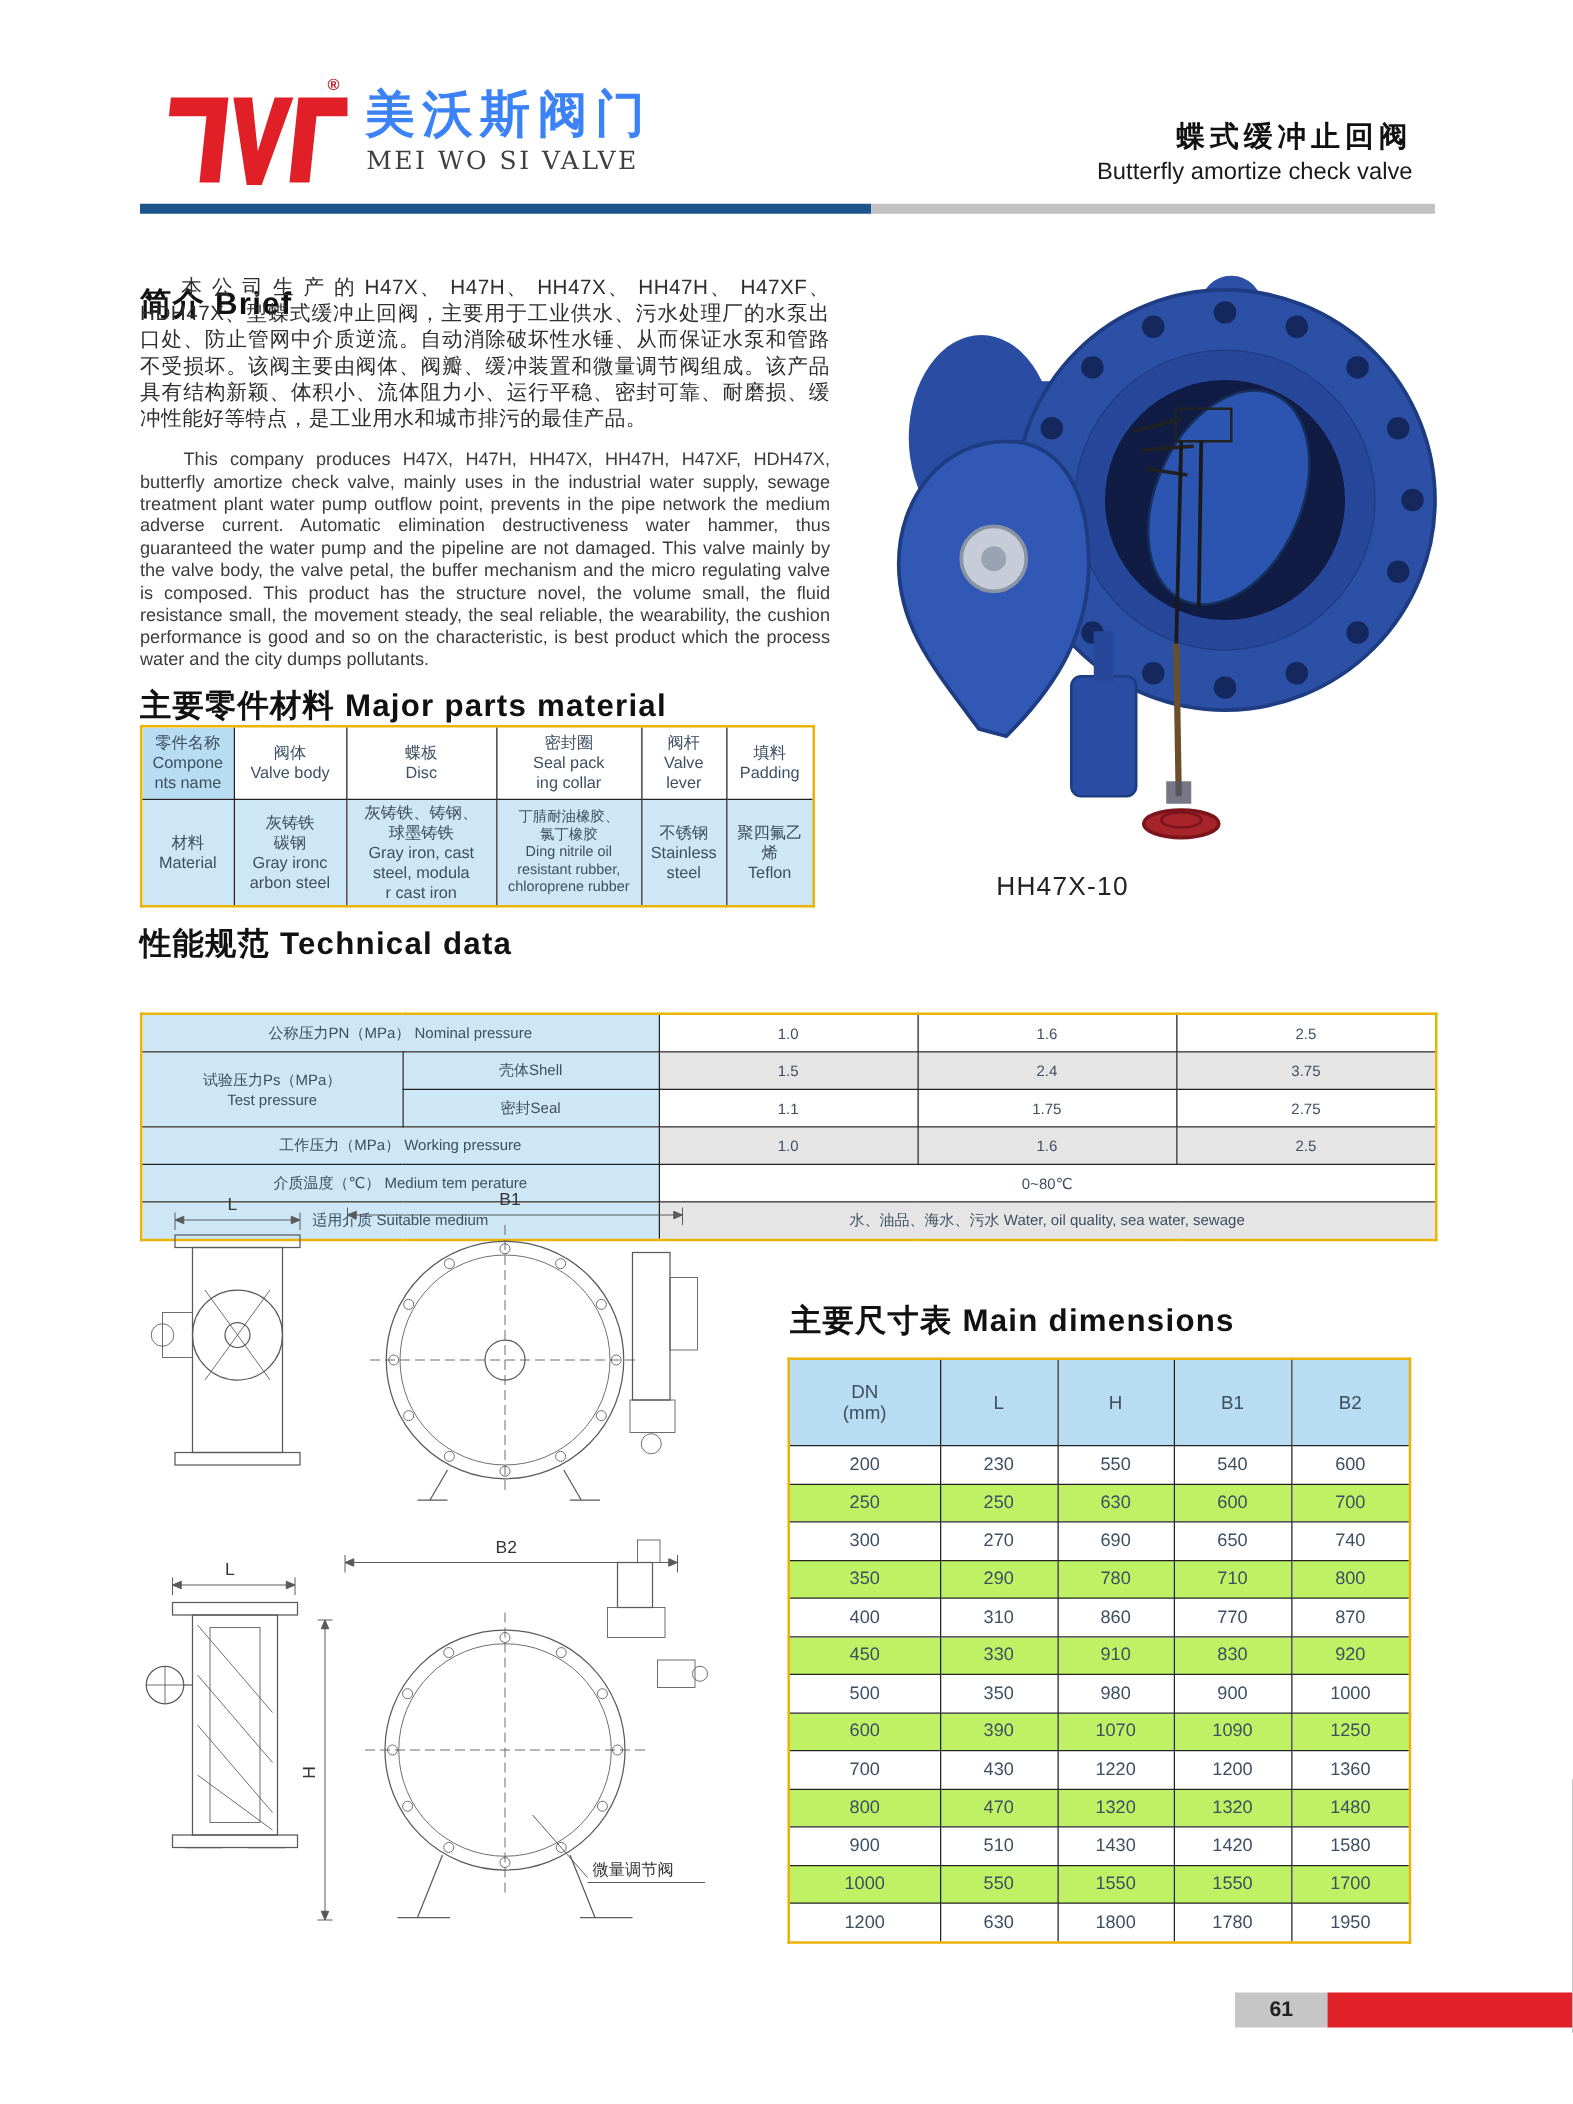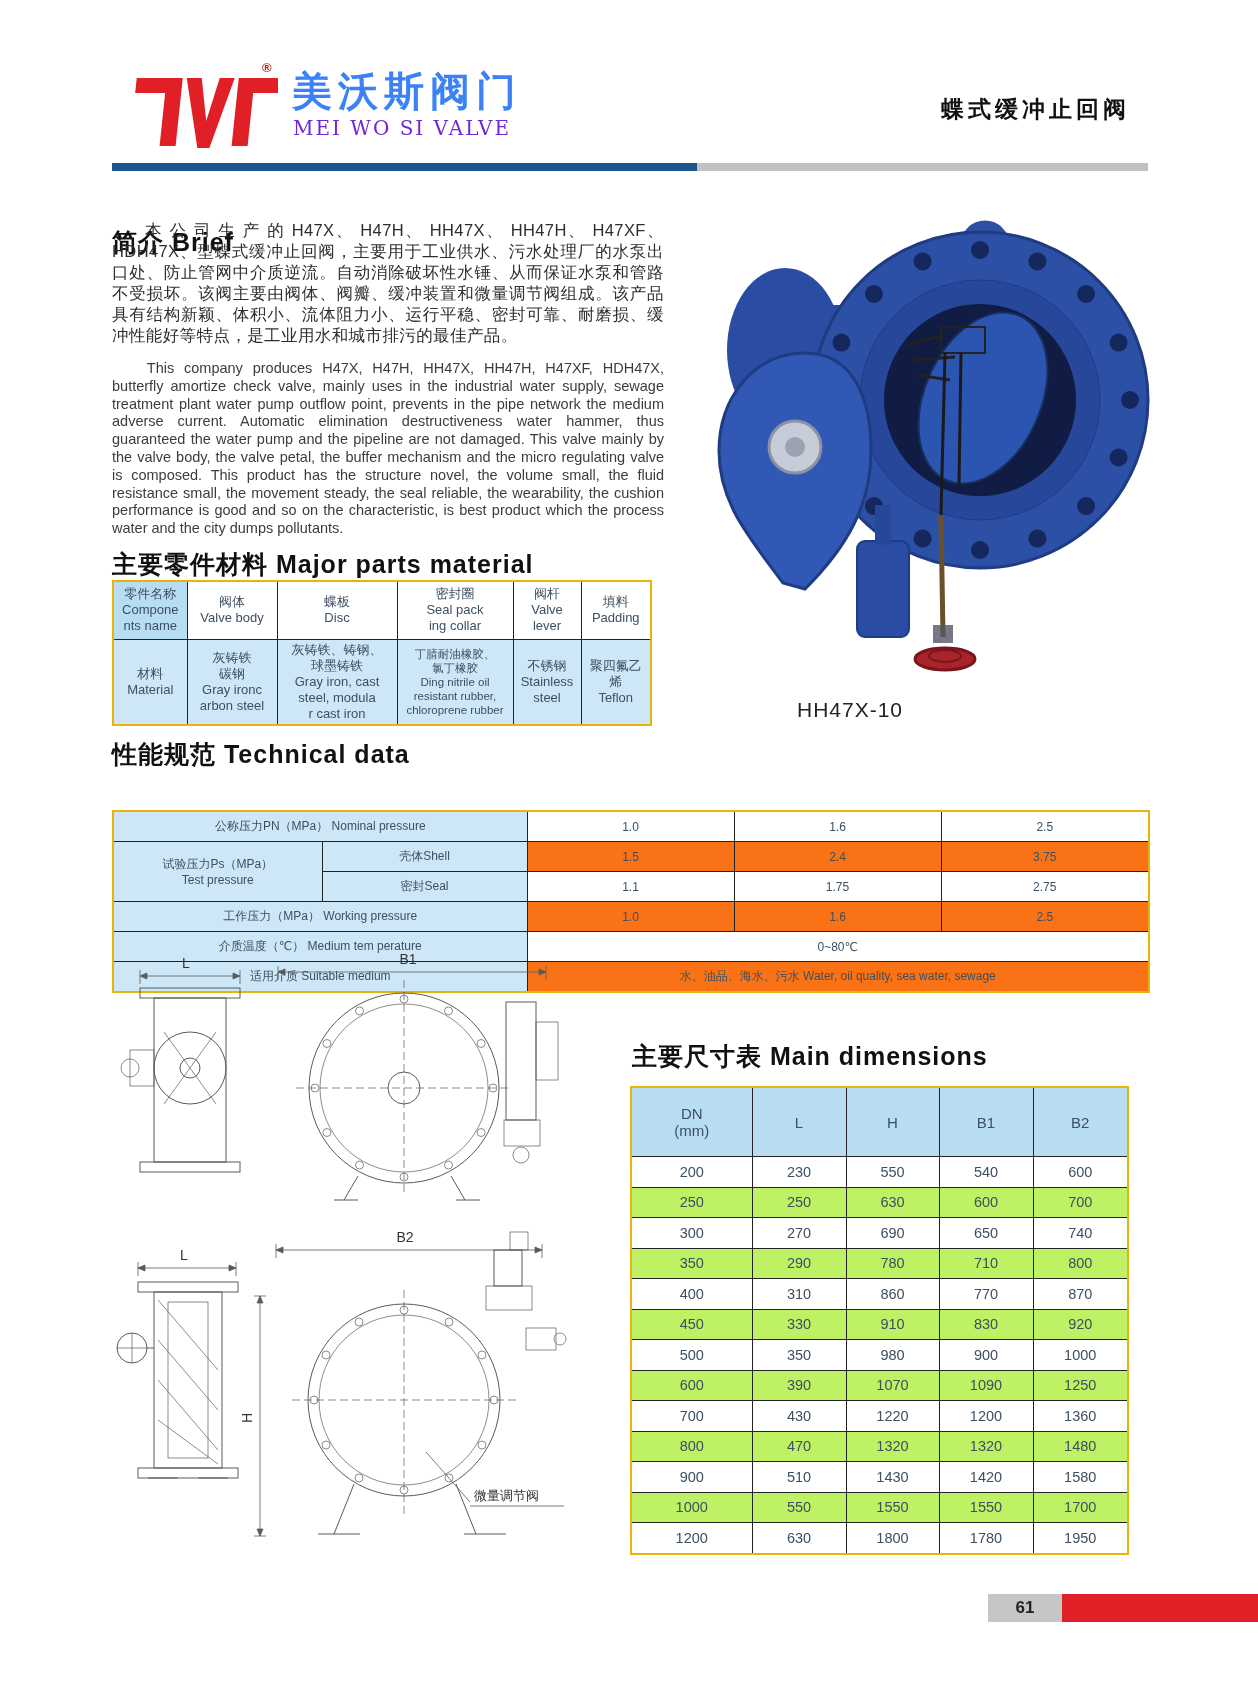--- a/index.html
+++ b/index.html
@@ -4,21 +4,21 @@
 <style>
   html,body{margin:0;padding:0;background:#9a9a9a;}
   .page{position:relative;width:1258px;height:1683px;background:#ffffff;margin:0 auto;
         font-family:"Liberation Sans","DejaVu Sans",sans-serif;overflow:hidden;color:#222;}
   .abs{position:absolute;}
 
   
   .logo-cn{position:absolute;left:292px;top:64px;font-family:"DejaVu Serif","Liberation Serif",serif;
            font-size:40px;font-weight:bold;letter-spacing:6px;color:#3b82f6;}
   .logo-en{position:absolute;left:293px;top:116px;font-family:"DejaVu Serif","Liberation Serif",serif;
-           font-size:20px;letter-spacing:2px;color:#6d28d9;}
+           font-size:20px;letter-spacing:2px;color:#404040;}
   .reg{position:absolute;left:262px;top:60px;font-size:13px;color:#c1121a;font-weight:bold;}
   .title-cn{position:absolute;left:700px;top:94px;width:430px;text-align:right;
             font-size:23px;font-weight:bold;letter-spacing:4px;color:#111;}
   .title-en{position:absolute;left:700px;top:127px;width:430px;text-align:right;
             font-size:19px;color:#1a1a1a;}
   .bar-blue{position:absolute;left:112px;top:163px;width:585px;height:8px;background:#1c548c;}
   .bar-gray{position:absolute;left:697px;top:163px;width:451px;height:8px;background:#c2c2c2;}
 
   
   .sec-h{position:absolute;font-size:25px;font-weight:bold;color:#111;letter-spacing:1px;}
@@ -28,21 +28,21 @@
            line-height:21px;text-align:justify;text-indent:2em;color:#2e2e2e;letter-spacing:.4px;}
   .en-para{position:absolute;left:112px;top:360px;width:552px;margin:0;font-size:14.5px;
            line-height:17.8px;text-align:justify;text-indent:2.4em;color:#3c3c3c;}
 
   
   table.tbl{border-collapse:collapse;table-layout:fixed;position:absolute;border:2px solid #eab308;}
   table.tbl td,table.tbl th{border:1px solid #222;text-align:center;vertical-align:middle;
        color:#3d4f61;padding:1px 2px;overflow:hidden;}
   .pre{white-space:pre-line;}
   .bg-lab{background:#cde7f6;}
-  .bg-alt{background:#f97316;}
+  .bg-alt{background:#e5e5e5;}
   .bg-head{background:#b8ddf2;}
 
   .parts-tbl{left:112px;top:580px;width:538px;font-size:13px;line-height:1.22;}
   .tech-tbl{left:112px;top:810px;width:1036px;font-size:12px;}
   .tech-tbl td{height:27px;}
   .dims-tbl{left:630px;top:1086px;width:497px;font-size:14.5px;}
   .dims-tbl th{height:66px;font-weight:normal;color:#35536e;font-size:15px;}
   .dims-tbl td{height:27.5px;color:#44566b;}
   .dims-tbl tr.alt td{background:#bef264;}
 
@@ -70,20 +70,21 @@
       <path d="M2,12 H48 V80 L32,80 L32,27 H2 Z"></path>
       <path d="M52,12 L67,12 L76,55 L85,12 L100,12 L82,82 L70,82 Z"></path>
       <path d="M104,12 H150 V27 H120 V80 L104,80 Z"></path>
     </g>
   </svg>
   <span class="reg">®</span>
   <div class="logo-cn">美沃斯阀门</div>
   <div class="logo-en">MEI WO SI VALVE</div>
 
   <div class="title-cn">蝶式缓冲止回阀</div>
+  <div class="title-en">Butterfly amortize check valve</div>
   <div class="bar-blue"></div>
   <div class="bar-gray"></div>
 
   <div class="sec-h" style="left:112px;top:186px;margin-top:40px;">简介  Brief</div>
   <p class="cn-para">本 公 司 生 产 的 H47X、 H47H、 HH47X、 HH47H、 H47XF、 HDH47X、型蝶式缓冲止回阀，主要用于工业供水、污水处理厂的水泵出口处、防止管网中介质逆流。自动消除破坏性水锤、从而保证水泵和管路不受损坏。该阀主要由阀体、阀瓣、缓冲装置和微量调节阀组成。该产品具有结构新颖、体积小、流体阻力小、运行平稳、密封可靠、耐磨损、缓冲性能好等特点，是工业用水和城市排污的最佳产品。</p>
   <p class="en-para">This company produces H47X, H47H, HH47X, HH47H, H47XF, HDH47X, butterfly amortize check valve, mainly uses in the industrial water supply, sewage treatment plant water pump outflow point, prevents in the pipe network the medium adverse current. Automatic elimination destructiveness water hammer, thus guaranteed the water pump and the pipeline are not damaged. This valve mainly by the valve body, the valve petal, the buffer mechanism and the micro regulating valve is composed. This product has the structure novel, the volume small, the fluid resistance small, the movement steady, the seal reliable, the wearability, the cushion performance is good and so on the characteristic, is best product which the process water and the city dumps pollutants.</p>
 
   <svg class="abs" style="left:645px;top:185px;" width="525" height="510" viewBox="0 0 525 510">
 
     <ellipse cx="140" cy="165" rx="58" ry="82" fill="#2a4da3"></ellipse>

